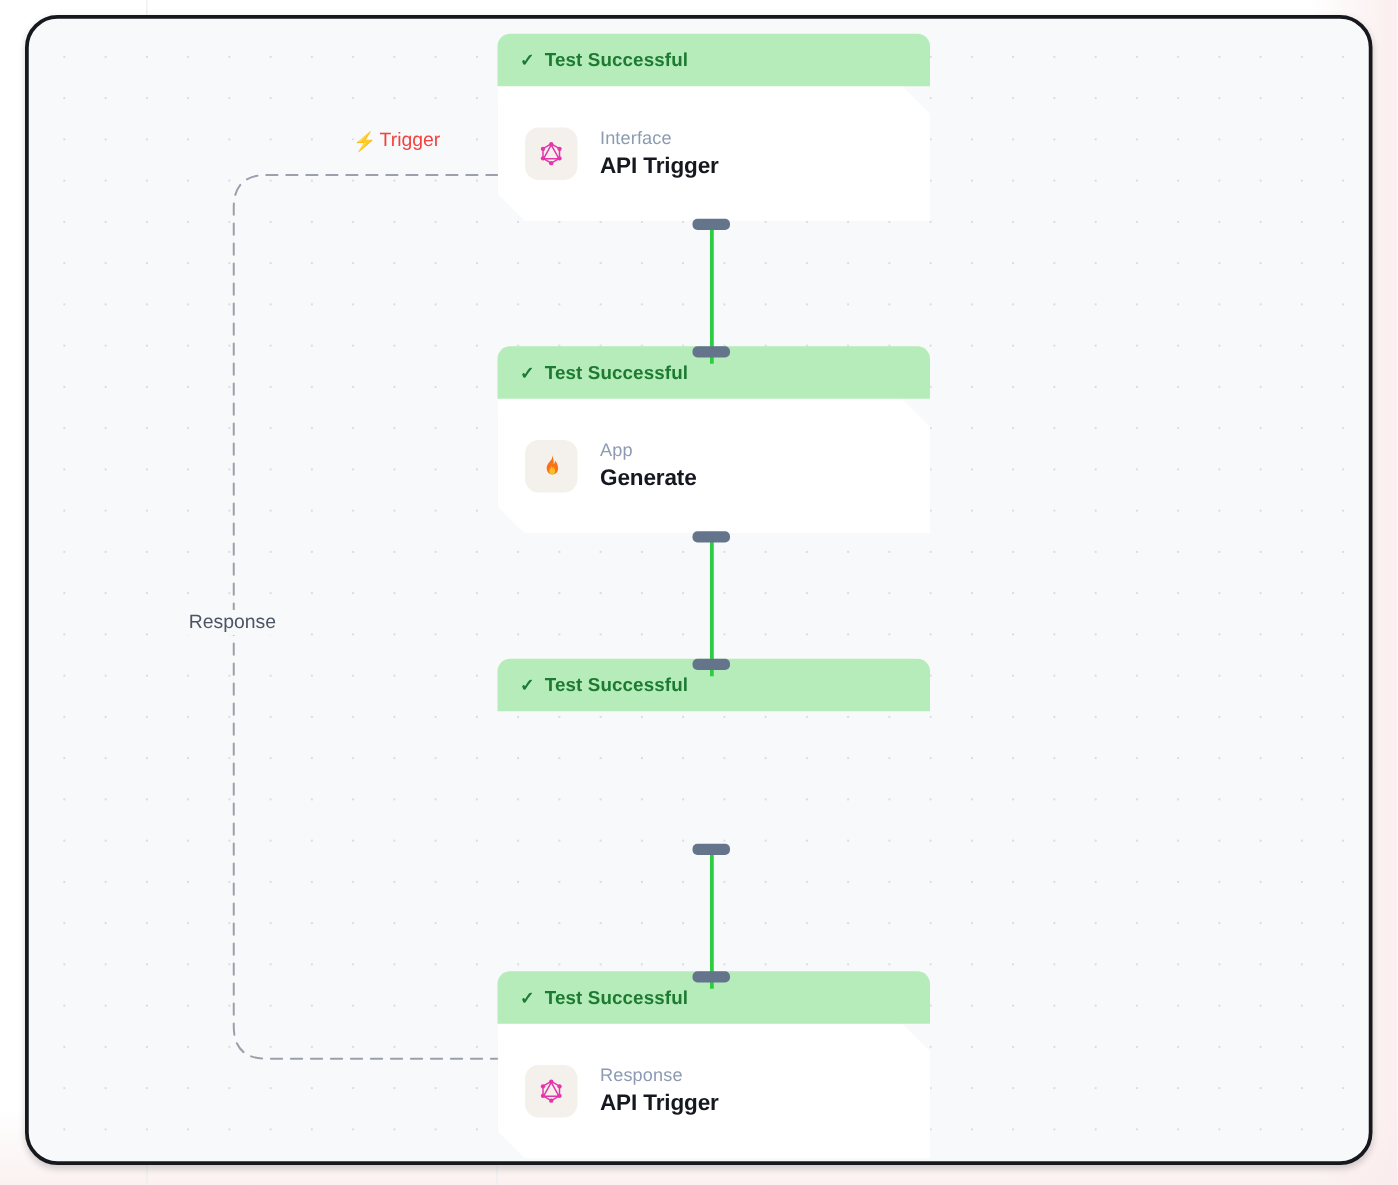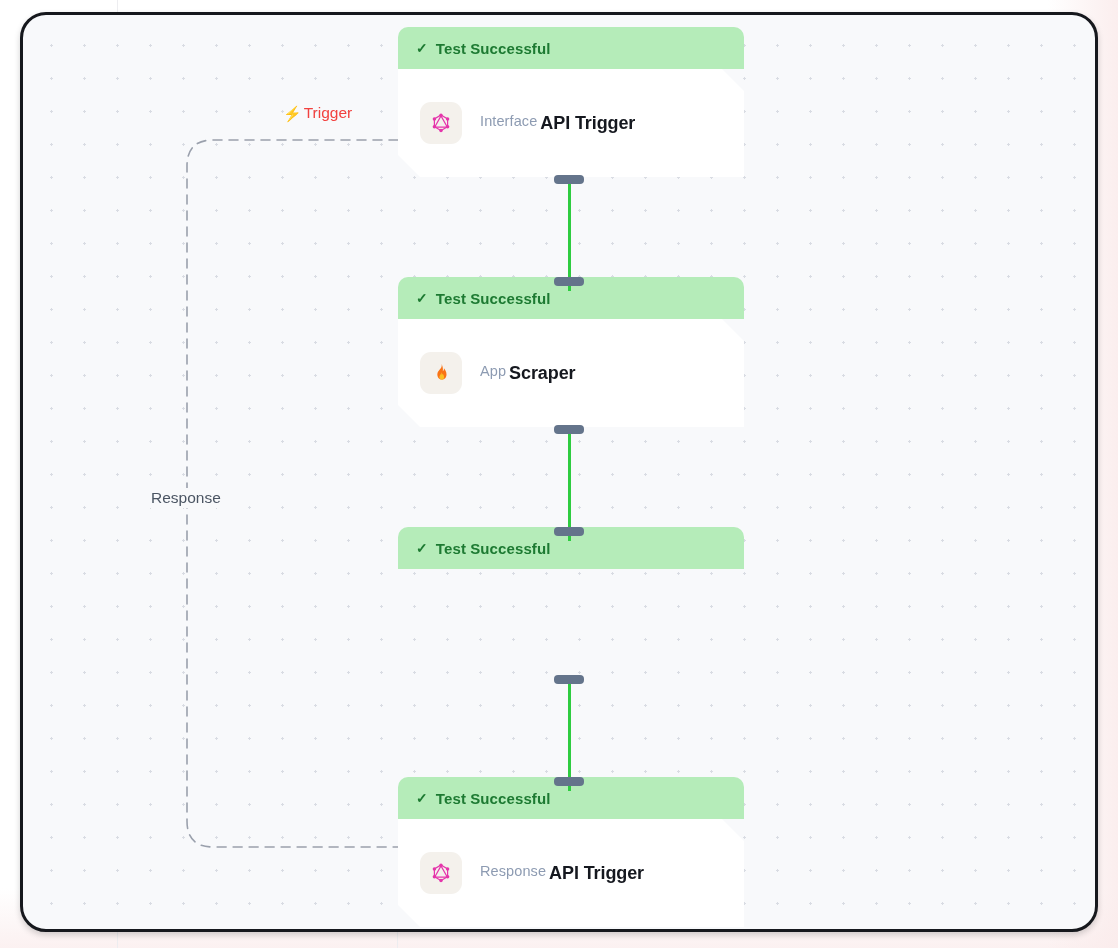--- a/index.html
+++ b/index.html
@@ -149,21 +149,21 @@
     border-radius: 11px;
     display: flex;
     align-items: center;
     justify-content: center;
     flex: 0 0 42px;
   }
   .icon-graphql { background: #f4f1ec; }
   .icon-flame   { background: #f4f1ec; }
   .icon-ai      { background: #f2413f; box-shadow: 0 0 11px 2px rgba(242,65,63,.38); }
 
-  .node-text { display: flex; flex-direction: row; gap: 3px; }
+  .node-text { display: flex; flex-direction: column; gap: 3px; }
   .node-cat {
     font-size: 14.5px;
     color: #8d9bb2;
     font-weight: 400;
     letter-spacing: .1px;
   }
   .node-title {
     font-size: 18px;
     color: #15181f;
     font-weight: 700;
@@ -272,21 +272,21 @@
     </div>
     <div class="node-card">
       <div class="node-icon icon-flame">
         <svg width="22" height="22" viewBox="0 0 24 24">
           <path d="M12.6 2.2c.9 3.1-.7 4.4-2 5.9-1.5 1.7-2.6 3.3-2.6 5.4 0 3.3 2.3 5.6 4.9 5.6 3 0 5.1-2.2 5.1-5.6 0-2.6-1.4-5-2.8-6.6.2 1.6-.4 2.7-1.2 3.1.5-2.9-.4-6-1.4-7.8z" fill="#f97316"></path>
           <path d="M12.3 10.4c.6 1.7-.3 2.5-1 3.4-.7.9-1.1 1.7-1.1 2.6 0 1.7 1.2 2.8 2.6 2.8 1.6 0 2.6-1.2 2.6-2.9 0-1.6-1-2.9-1.9-3.8.1.9-.3 1.4-.7 1.6.3-1.4-.2-2.8-.5-3.7z" fill="#fbbf24"></path>
         </svg>
       </div>
       <div class="node-text">
         <span class="node-cat">App</span>
-        <span class="node-title">Scraper</span>
+        <span class="node-title">Generate</span>
       </div>
     </div>
   </div>
 
   <div class="node selected" style="left:375px; top:512px;">
     <div class="node-banner">
       <span class="chk">✓</span>
       <span>Test Successful</span>
     </div>
   </div>

